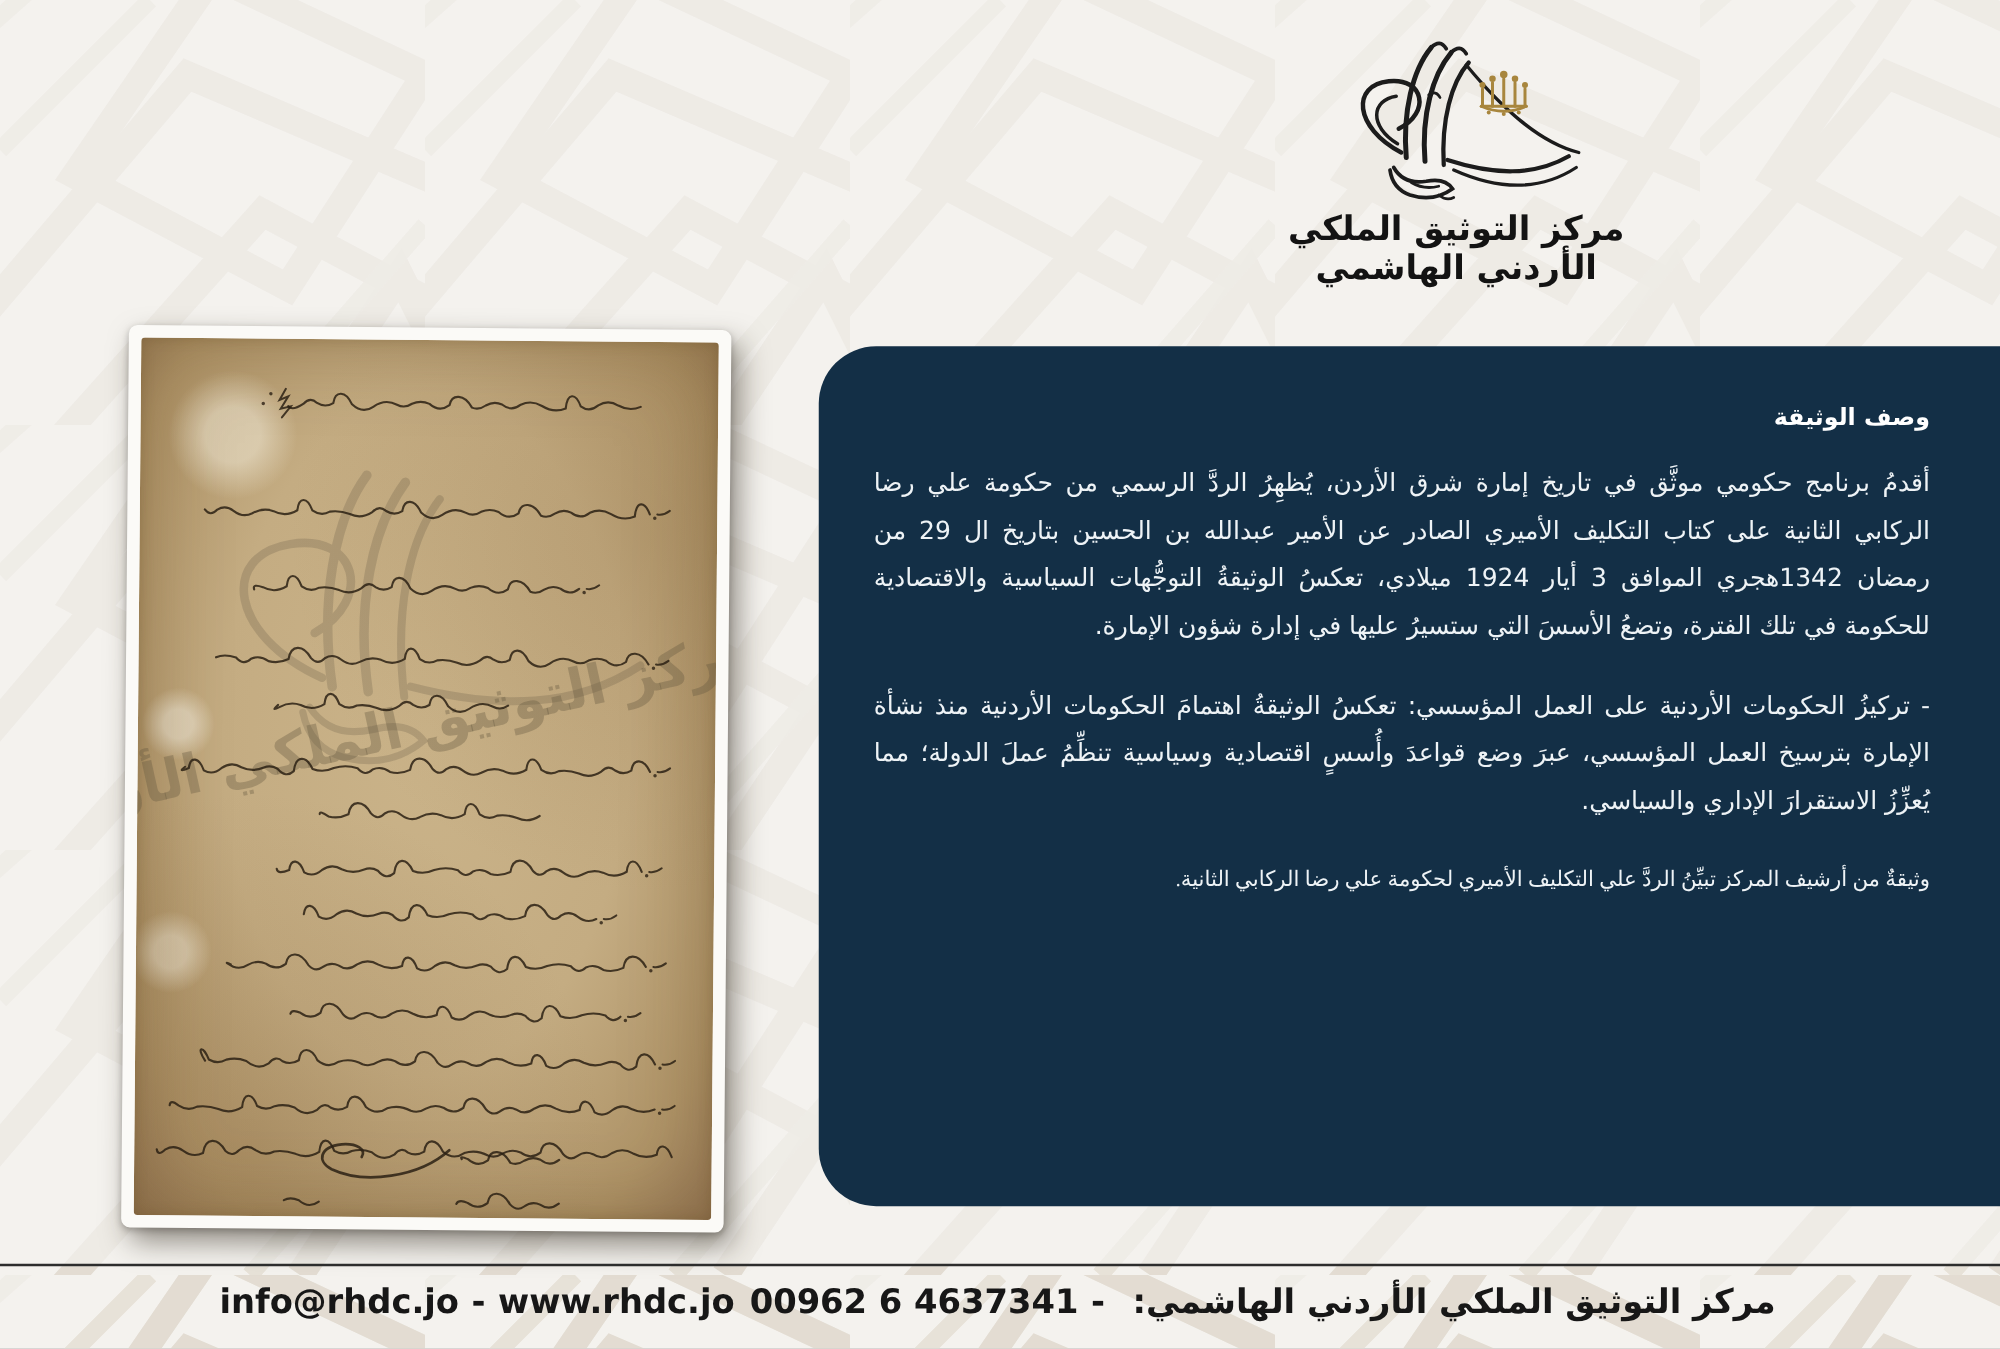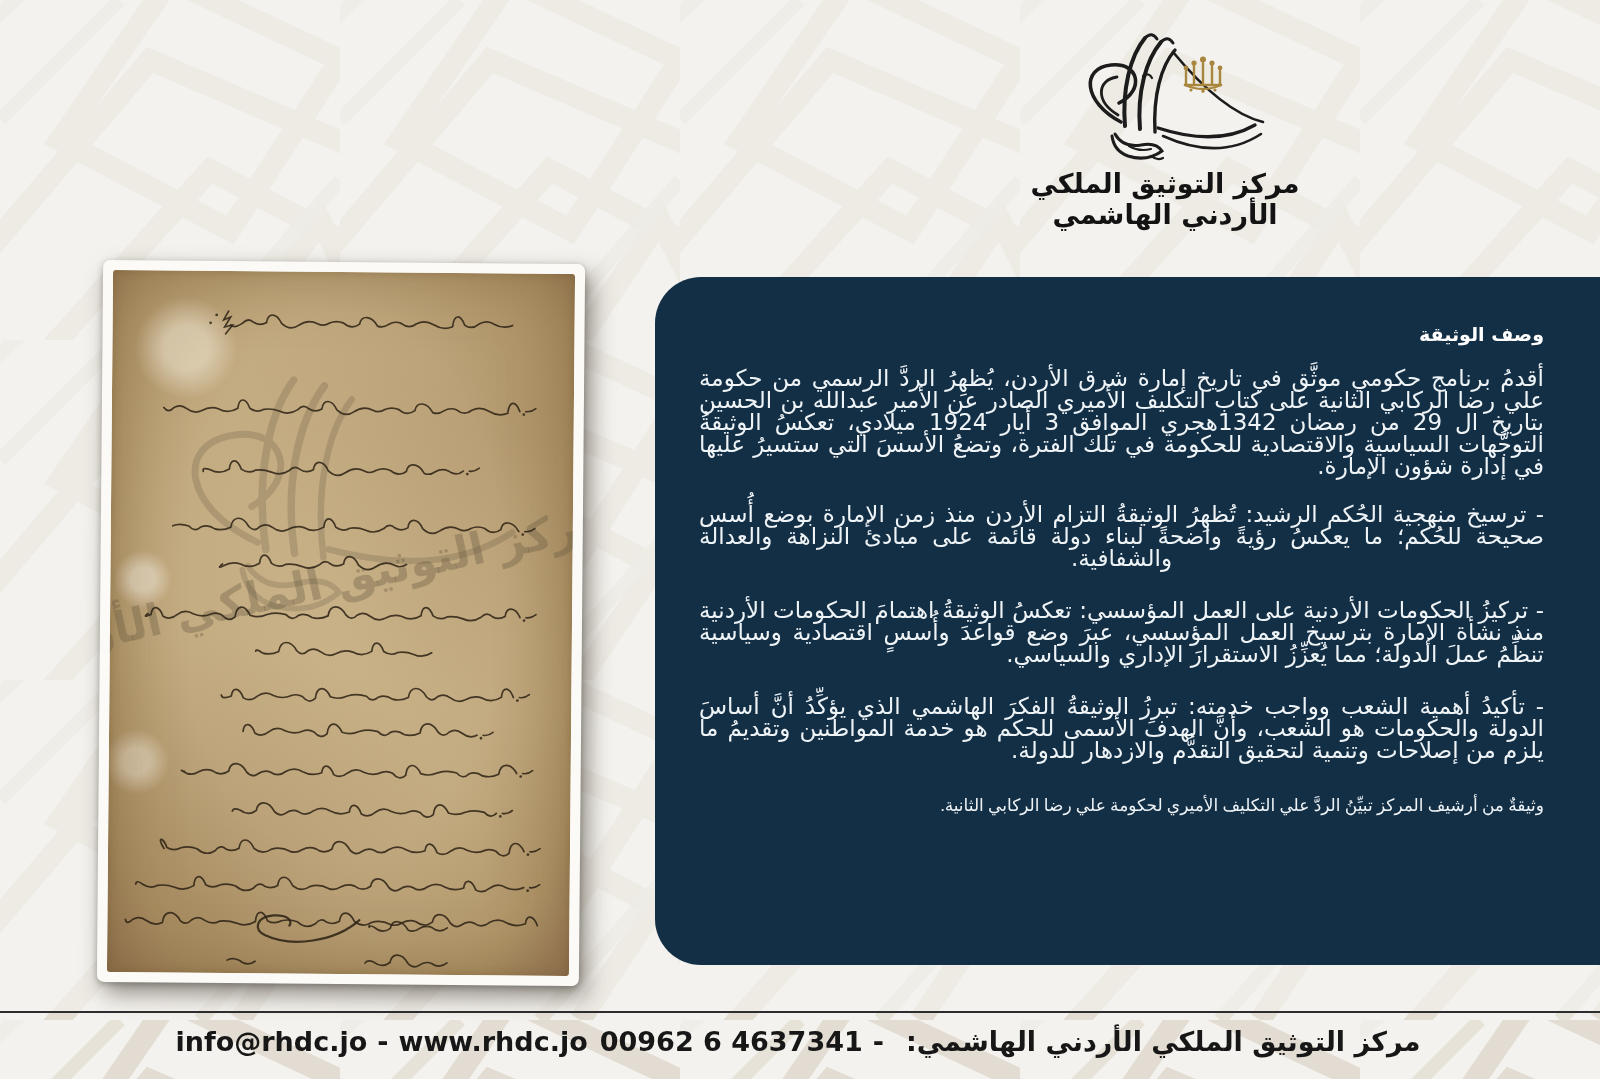--- a/index.html
+++ b/index.html
@@ -33,21 +33,21 @@
   .paper-tughra{position:absolute;left:115px;top:150px;opacity:.20;transform:scale(1.9) rotate(-4deg);
          transform-origin:center;}
   .handwriting{position:absolute;left:0;top:0;}
 
   
   .panel{position:absolute;left:655px;top:277px;width:945px;height:688px;z-index:2;
          background:#132f46;border-radius:46px 0 0 46px;box-sizing:border-box;
          padding:46px 56px 24px 44px;direction:rtl;color:#f4f7f9;}
   .sec-h{font-size:19px;font-weight:bold;color:#ffffff;margin:0 0 22px 0;}
   .sec-h.mt{margin-top:28px;}
-  .body-p{font-size:23px;line-height:22px;margin:0 0 26px 0;color:#eef3f6;
+  .body-p{font-size:20px;line-height:38px;margin:0 0 26px 0;color:#eef3f6;
           text-align:justify;text-align-last:right;}
   .body-p.last-center{text-align-last:center;}
   .body-p.bullet{margin-bottom:30px;}
   .summary-p{font-size:17px;line-height:30px;margin:6px 0 0 0;color:#eef3f6;text-align:right;font-family:Liberation Serif, serif;}
 
   
   .divider{position:absolute;left:0;top:1011px;width:1600px;height:2px;background:#2d2d2d;z-index:3;}
   .footer{position:absolute;left:0;top:1026px;width:1596px;z-index:3;display:flex;
           justify-content:center;align-items:center;direction:ltr;color:#171717;}
   .footer .lat{font-size:27px;font-weight:600;font-family:"DejaVu Sans",sans-serif;}
@@ -188,23 +188,21 @@
           <path d="M 252 648 C 228 670 184 676 158 664 C 146 658 148 646 166 644 C 178 643 186 648 182 654" fill="none" stroke="#2c2114" stroke-width="2.2" stroke-linecap="round" opacity="0.85"></path>
           <path d="M 148 690 q -8 6 -16 -0.9 q -7 -3 -12 0" fill="none" stroke="#2c2114" stroke-width="1.7" stroke-linecap="round" opacity="0.85"></path>
         </svg>
     </div>
   </div>
 
   <div class="panel">
     <div class="sec-h">وصف الوثيقة</div>
     <p class="body-p">أقدمُ برنامج حكومي موثَّق في تاريخ إمارة شرق الأردن، يُظهِرُ الردَّ الرسمي من حكومة علي رضا الركابي الثانية على كتاب التكليف الأميري الصادر عن الأمير عبدالله بن الحسين بتاريخ ال 29 من رمضان 1342هجري الموافق 3 أيار 1924 ميلادي، تعكسُ الوثيقةُ التوجُّهات السياسية والاقتصادية للحكومة في تلك الفترة، وتضعُ الأسسَ التي ستسيرُ عليها في إدارة شؤون الإمارة.</p>
 
-    <p class="body-p bullet last-center">- ترسيخ منهجية الحُكم الرشيد: تُظهِرُ الوثيقةُ التزام الأردن منذ زمن الإمارة بوضع أُسس صحيحة للحُكم؛ ما يعكسُ رؤيةً واضحةً لبناء دولة قائمة على مبادئ النزاهة والعدالة والشفافية.</p>
     <p class="body-p bullet">- تركيزُ الحكومات الأردنية على العمل المؤسسي: تعكسُ الوثيقةُ اهتمامَ الحكومات الأردنية منذ نشأة الإمارة بترسيخ العمل المؤسسي، عبرَ وضع قواعدَ وأُسسٍ اقتصادية وسياسية تنظِّمُ عملَ الدولة؛ مما يُعزِّزُ الاستقرارَ الإداري والسياسي.</p>
-    <p class="body-p bullet">- تأكيدُ أهمية الشعب وواجب خدمته: تبرزُ الوثيقةُ الفكرَ الهاشمي الذي يؤكِّدُ أنَّ أساسَ الدولة والحكومات هو الشعب، وأنَّ الهدفَ الأسمى للحكم هو خدمة المواطنين وتقديمُ ما يلزم من إصلاحات وتنمية لتحقيق التقدُّم والازدهار للدولة.</p>
 
     <p class="summary-p">وثيقةٌ من أرشيف المركز تبيِّنُ الردَّ علي التكليف الأميري لحكومة علي رضا الركابي الثانية.</p>
   </div>
 
   <div class="divider"></div>
   <div class="footer">
     <span class="lat">info@rhdc.jo</span>
     <span class="sep">-</span>
     <span class="lat">www.rhdc.jo</span>
     <span class="gap"></span>

